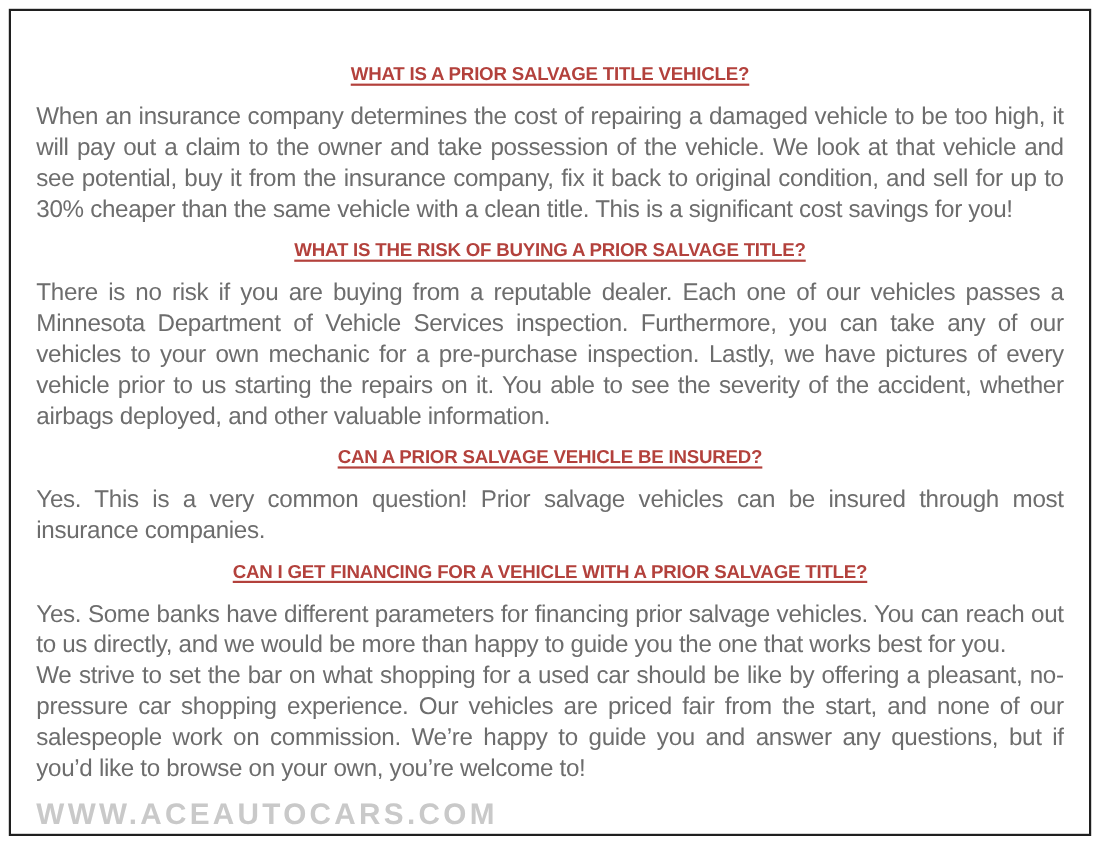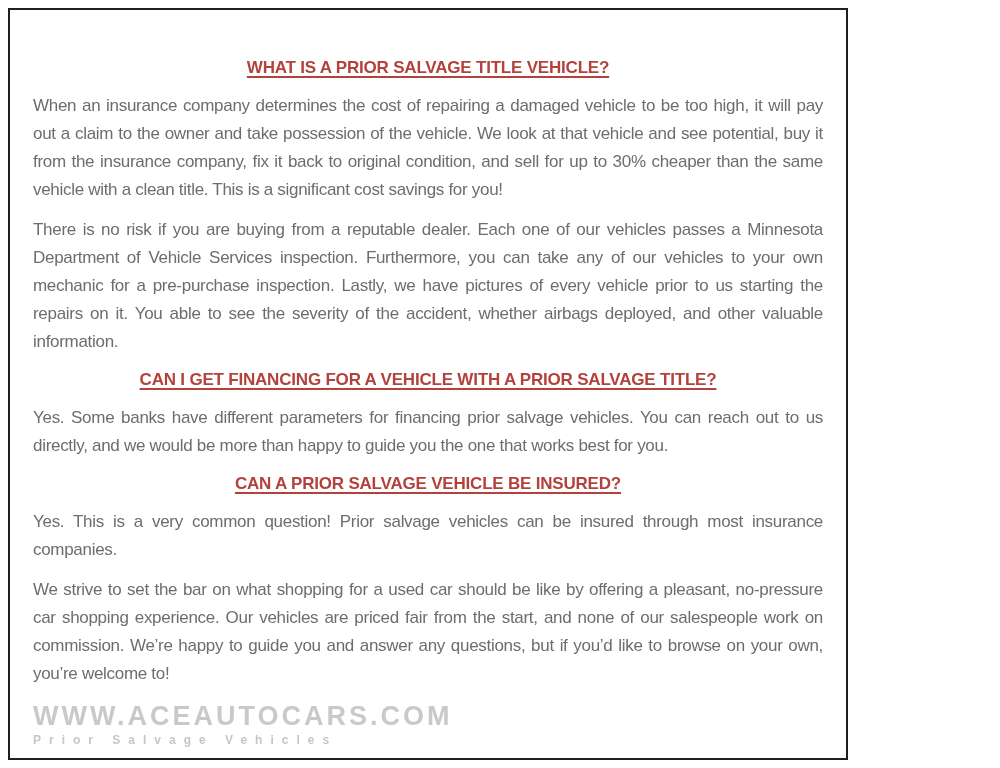--- a/index.html
+++ b/index.html
@@ -13,48 +13,47 @@
   * { margin: 0; padding: 0; box-sizing: border-box; }
   html, body {
     width: 1000px; height: 768px;
     background: var(--page-bg);
     font-family: "Liberation Sans", sans-serif;
     overflow: hidden;
   }
   .page-frame {
     position: absolute;
     left: 8px; top: 8px;
-    width: 840px; height: 752px;
+    width: 984px; height: 752px;
     border: 2px solid var(--border-color);
     background: var(--page-bg);
     overflow: hidden;
   }
   .content {
     padding: 34px 23px 0 23px;
   }
   .faq-heading {
     font-size: 17px;
     line-height: 20px;
     font-weight: bold;
     color: var(--heading-color);
     text-align: center;
     letter-spacing: -0.2px;
     text-decoration: underline;
     text-decoration-thickness: 1.5px;
     text-underline-offset: 3px;
     margin: 14px 0 14px 0;
   }
   .faq-body {
-    font-size: 17px;
+    font-size: 22px;
     line-height: 28px;
     color: var(--body-color);
     letter-spacing: -0.3px;
     text-align: justify;
     text-justify: inter-word;
-    margin-top: 12px;
   }
   .footer {
     margin-top: 14px;
     text-align: left;
   }
   .footer-site {
     font-size: 27px;
     line-height: 28px;
     font-weight: bold;
     letter-spacing: 3px;
@@ -73,31 +72,32 @@
 
 <div class="page-frame">
   <div class="content">
 
     <section>
       <h2 class="faq-heading">WHAT IS A PRIOR SALVAGE TITLE VEHICLE?</h2>
       <p class="faq-body">When an insurance company determines the cost of repairing a damaged vehicle to be too high, it will pay out a claim to the owner and take possession of the vehicle.  We look at that vehicle and see potential, buy it from the insurance company, fix it back to original condition, and sell for up to 30% cheaper than the same vehicle with a clean title. This is a significant cost savings for you!</p>
     </section>
 
     <section>
+      <h2 class="faq-heading">WHAT IS THE RISK OF BUYING A PRIOR SALVAGE TITLE?</h2>
       <p class="faq-body">There is no risk if you are buying from a reputable dealer. Each one of our vehicles passes a Minnesota Department of Vehicle Services inspection. Furthermore, you can take any of our vehicles to your own mechanic for a pre-purchase inspection. Lastly, we have pictures of every vehicle prior to us starting the repairs on it. You able to see the severity of the accident, whether airbags deployed, and other valuable information.</p>
+    </section>
+
+    <section>
+      <h2 class="faq-heading">CAN A PRIOR SALVAGE VEHICLE BE INSURED?</h2>
+      <p class="faq-body">Yes. This is a very common question! Prior salvage vehicles can be insured through most insurance companies.</p>
     </section>
 
     <section>
       <h2 class="faq-heading">CAN I GET FINANCING FOR A VEHICLE WITH A PRIOR SALVAGE TITLE?</h2>
       <p class="faq-body">Yes. Some banks have different parameters for financing prior salvage vehicles. You can reach out to us directly, and we would be more than happy to guide you the one that works best for you.</p>
-    </section>
-
-    <section>
-      <h2 class="faq-heading">CAN A PRIOR SALVAGE VEHICLE BE INSURED?</h2>
-      <p class="faq-body">Yes. This is a very common question! Prior salvage vehicles can be insured through most insurance companies.</p>
     </section>
 
     <section>
       <p class="faq-body">We strive to set the bar on what shopping for a used car should be like by offering a pleasant, no-pressure car shopping experience. Our vehicles are priced fair from the start, and none of our salespeople work on commission. We’re happy to guide you and answer any questions, but if you’d like to browse on your own, you’re welcome to!</p>
     </section>
 
     <div class="footer">
       <div class="footer-site">WWW.ACEAUTOCARS.COM</div>
       <div class="footer-tagline">Prior Salvage Vehicles</div>
     </div>

